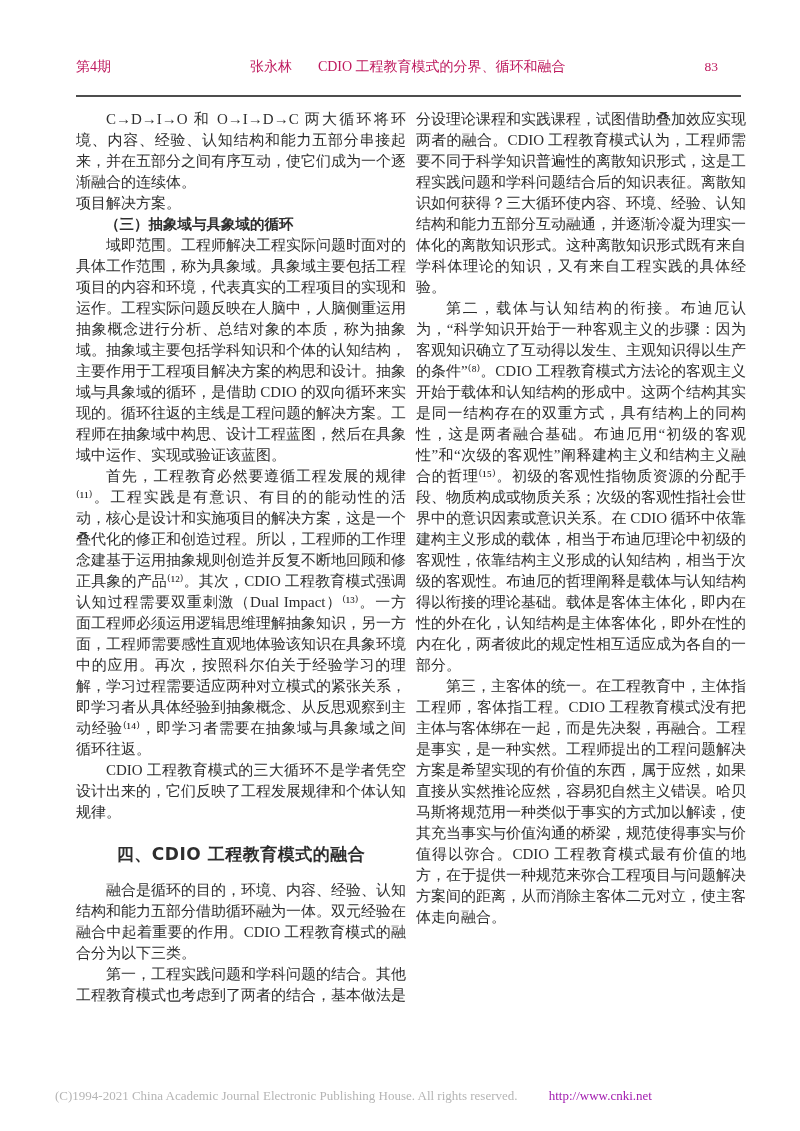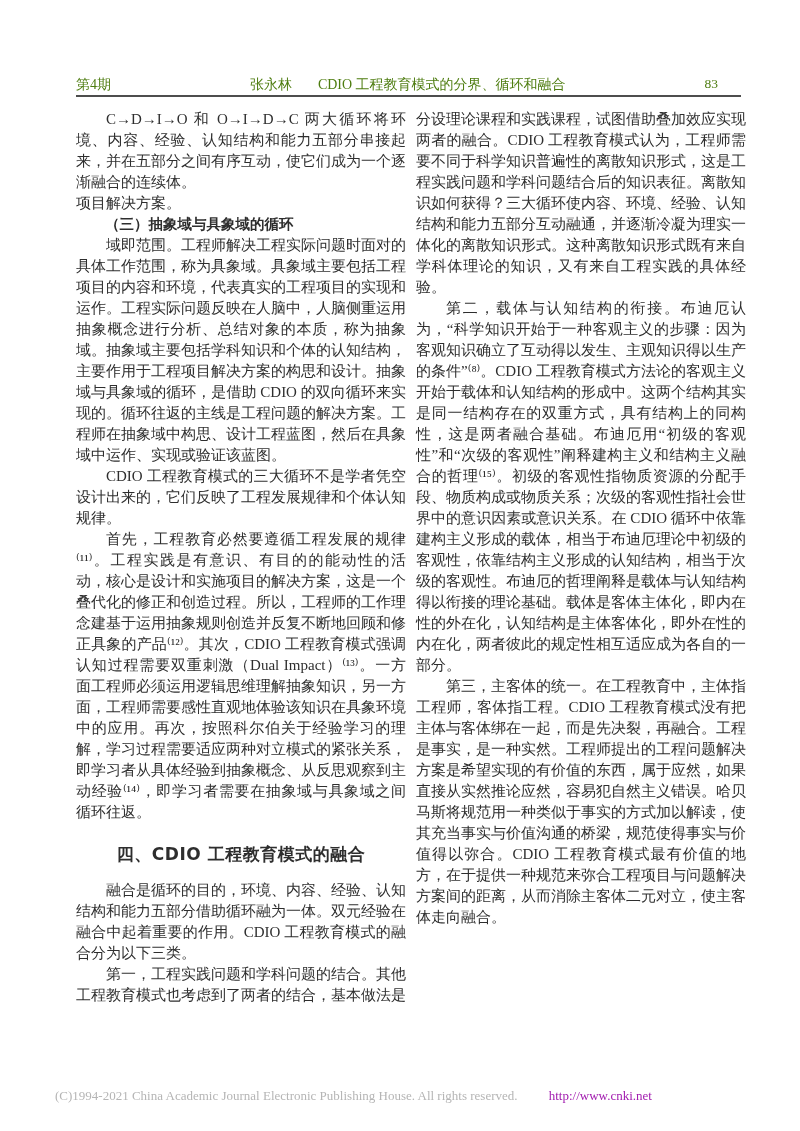--- a/index.html
+++ b/index.html
@@ -10,30 +10,30 @@
     margin: 0 auto;
     background: #ffffff;
     overflow: hidden;
     font-family: "Liberation Serif", "DejaVu Serif", serif;
     color: #2e2e2e;
   }
   
   .header-row {
     position: absolute;
     left: 76px;
-    top: 76px;
+    top: 50px;
     width: 668px;
     display: flex;
-    align-items: flex-start;
+    align-items: center;
     font-size: 14px;
-    color: #4d7c0f;
+    color: #be185d;
   }
   .hdr-issue { flex: 0 0 auto; }
   .hdr-center {
-    margin: 0 auto;
+    margin: 8px auto;
     display: flex;
     gap: 26px;
     white-space: nowrap;
   }
   .hdr-page { flex: 0 0 auto; margin-right: 26px; font-size: 13.5px; }
   .header-rule {
     position: absolute;
     left: 76px;
     top: 95px;
     width: 665px;
@@ -92,22 +92,22 @@
     </span>
     <span class="hdr-page">83</span>
   </div>
   <div class="header-rule"></div>
 
   <div class="col col-left">
       <div class="para para-indent">C→D→I→O 和 O→I→D→C 两大循环将环境、内容、经验、认知结构和能力五部分串接起来，并在五部分之间有序互动，使它们成为一个逐渐融合的连续体。</div>
       <div class="para">项目解决方案。</div>
       <div class="subheading">（三）抽象域与具象域的循环</div>
       <div class="para para-indent">域即范围。工程师解决工程实际问题时面对的具体工作范围，称为具象域。具象域主要包括工程项目的内容和环境，代表真实的工程项目的实现和运作。工程实际问题反映在人脑中，人脑侧重运用抽象概念进行分析、总结对象的本质，称为抽象域。抽象域主要包括学科知识和个体的认知结构，主要作用于工程项目解决方案的构思和设计。抽象域与具象域的循环，是借助 CDIO 的双向循环来实现的。循环往返的主线是工程问题的解决方案。工程师在抽象域中构思、设计工程蓝图，然后在具象域中运作、实现或验证该蓝图。</div>
+      <div class="para para-indent">首先，工程教育必然要遵循工程发展的规律⁽¹¹⁾。工程实践是有意识、有目的的能动性的活动，核心是设计和实施项目的解决方案，这是一个叠代化的修正和创造过程。所以，工程师的工作理念建基于运用抽象规则创造并反复不断地回顾和修正具象的产品⁽¹²⁾。其次，CDIO 工程教育模式强调认知过程需要双重刺激（Dual Impact）⁽¹³⁾。一方面工程师必须运用逻辑思维理解抽象知识，另一方面，工程师需要感性直观地体验该知识在具象环境中的应用。再次，按照科尔伯关于经验学习的理解，学习过程需要适应两种对立模式的紧张关系，即学习者从具体经验到抽象概念、从反思观察到主动经验⁽¹⁴⁾，即学习者需要在抽象域与具象域之间循环往返。</div>
       <div class="para para-indent">CDIO 工程教育模式的三大循环不是学者凭空设计出来的，它们反映了工程发展规律和个体认知规律。</div>
-      <div class="para para-indent">首先，工程教育必然要遵循工程发展的规律⁽¹¹⁾。工程实践是有意识、有目的的能动性的活动，核心是设计和实施项目的解决方案，这是一个叠代化的修正和创造过程。所以，工程师的工作理念建基于运用抽象规则创造并反复不断地回顾和修正具象的产品⁽¹²⁾。其次，CDIO 工程教育模式强调认知过程需要双重刺激（Dual Impact）⁽¹³⁾。一方面工程师必须运用逻辑思维理解抽象知识，另一方面，工程师需要感性直观地体验该知识在具象环境中的应用。再次，按照科尔伯关于经验学习的理解，学习过程需要适应两种对立模式的紧张关系，即学习者从具体经验到抽象概念、从反思观察到主动经验⁽¹⁴⁾，即学习者需要在抽象域与具象域之间循环往返。</div>
       <div class="section-heading">四、CDIO 工程教育模式的融合</div>
       <div class="para para-indent">融合是循环的目的，环境、内容、经验、认知结构和能力五部分借助循环融为一体。双元经验在融合中起着重要的作用。CDIO 工程教育模式的融合分为以下三类。</div>
       <div class="para para-indent">第一，工程实践问题和学科问题的结合。其他工程教育模式也考虑到了两者的结合，基本做法是</div>
     </div>
   <div class="col col-right">
       <div class="para">分设理论课程和实践课程，试图借助叠加效应实现两者的融合。CDIO 工程教育模式认为，工程师需要不同于科学知识普遍性的离散知识形式，这是工程实践问题和学科问题结合后的知识表征。离散知识如何获得？三大循环使内容、环境、经验、认知结构和能力五部分互动融通，并逐渐冷凝为理实一体化的离散知识形式。这种离散知识形式既有来自学科体理论的知识，又有来自工程实践的具体经验。</div>
       <div class="para para-indent">第二，载体与认知结构的衔接。布迪厄认为，“科学知识开始于一种客观主义的步骤：因为客观知识确立了互动得以发生、主观知识得以生产的条件”⁽⁸⁾。CDIO 工程教育模式方法论的客观主义开始于载体和认知结构的形成中。这两个结构其实是同一结构存在的双重方式，具有结构上的同构性，这是两者融合基础。布迪厄用“初级的客观性”和“次级的客观性”阐释建构主义和结构主义融合的哲理⁽¹⁵⁾。初级的客观性指物质资源的分配手段、物质构成或物质关系；次级的客观性指社会世界中的意识因素或意识关系。在 CDIO 循环中依靠建构主义形成的载体，相当于布迪厄理论中初级的客观性，依靠结构主义形成的认知结构，相当于次级的客观性。布迪厄的哲理阐释是载体与认知结构得以衔接的理论基础。载体是客体主体化，即内在性的外在化，认知结构是主体客体化，即外在性的内在化，两者彼此的规定性相互适应成为各自的一部分。</div>
       <div class="para para-indent">第三，主客体的统一。在工程教育中，主体指工程师，客体指工程。CDIO 工程教育模式没有把主体与客体绑在一起，而是先决裂，再融合。工程是事实，是一种实然。工程师提出的工程问题解决方案是希望实现的有价值的东西，属于应然，如果直接从实然推论应然，容易犯自然主义错误。哈贝马斯将规范用一种类似于事实的方式加以解读，使其充当事实与价值沟通的桥梁，规范使得事实与价值得以弥合。CDIO 工程教育模式最有价值的地方，在于提供一种规范来弥合工程项目与问题解决方案间的距离，从而消除主客体二元对立，使主客体走向融合。</div>
     </div>
 

